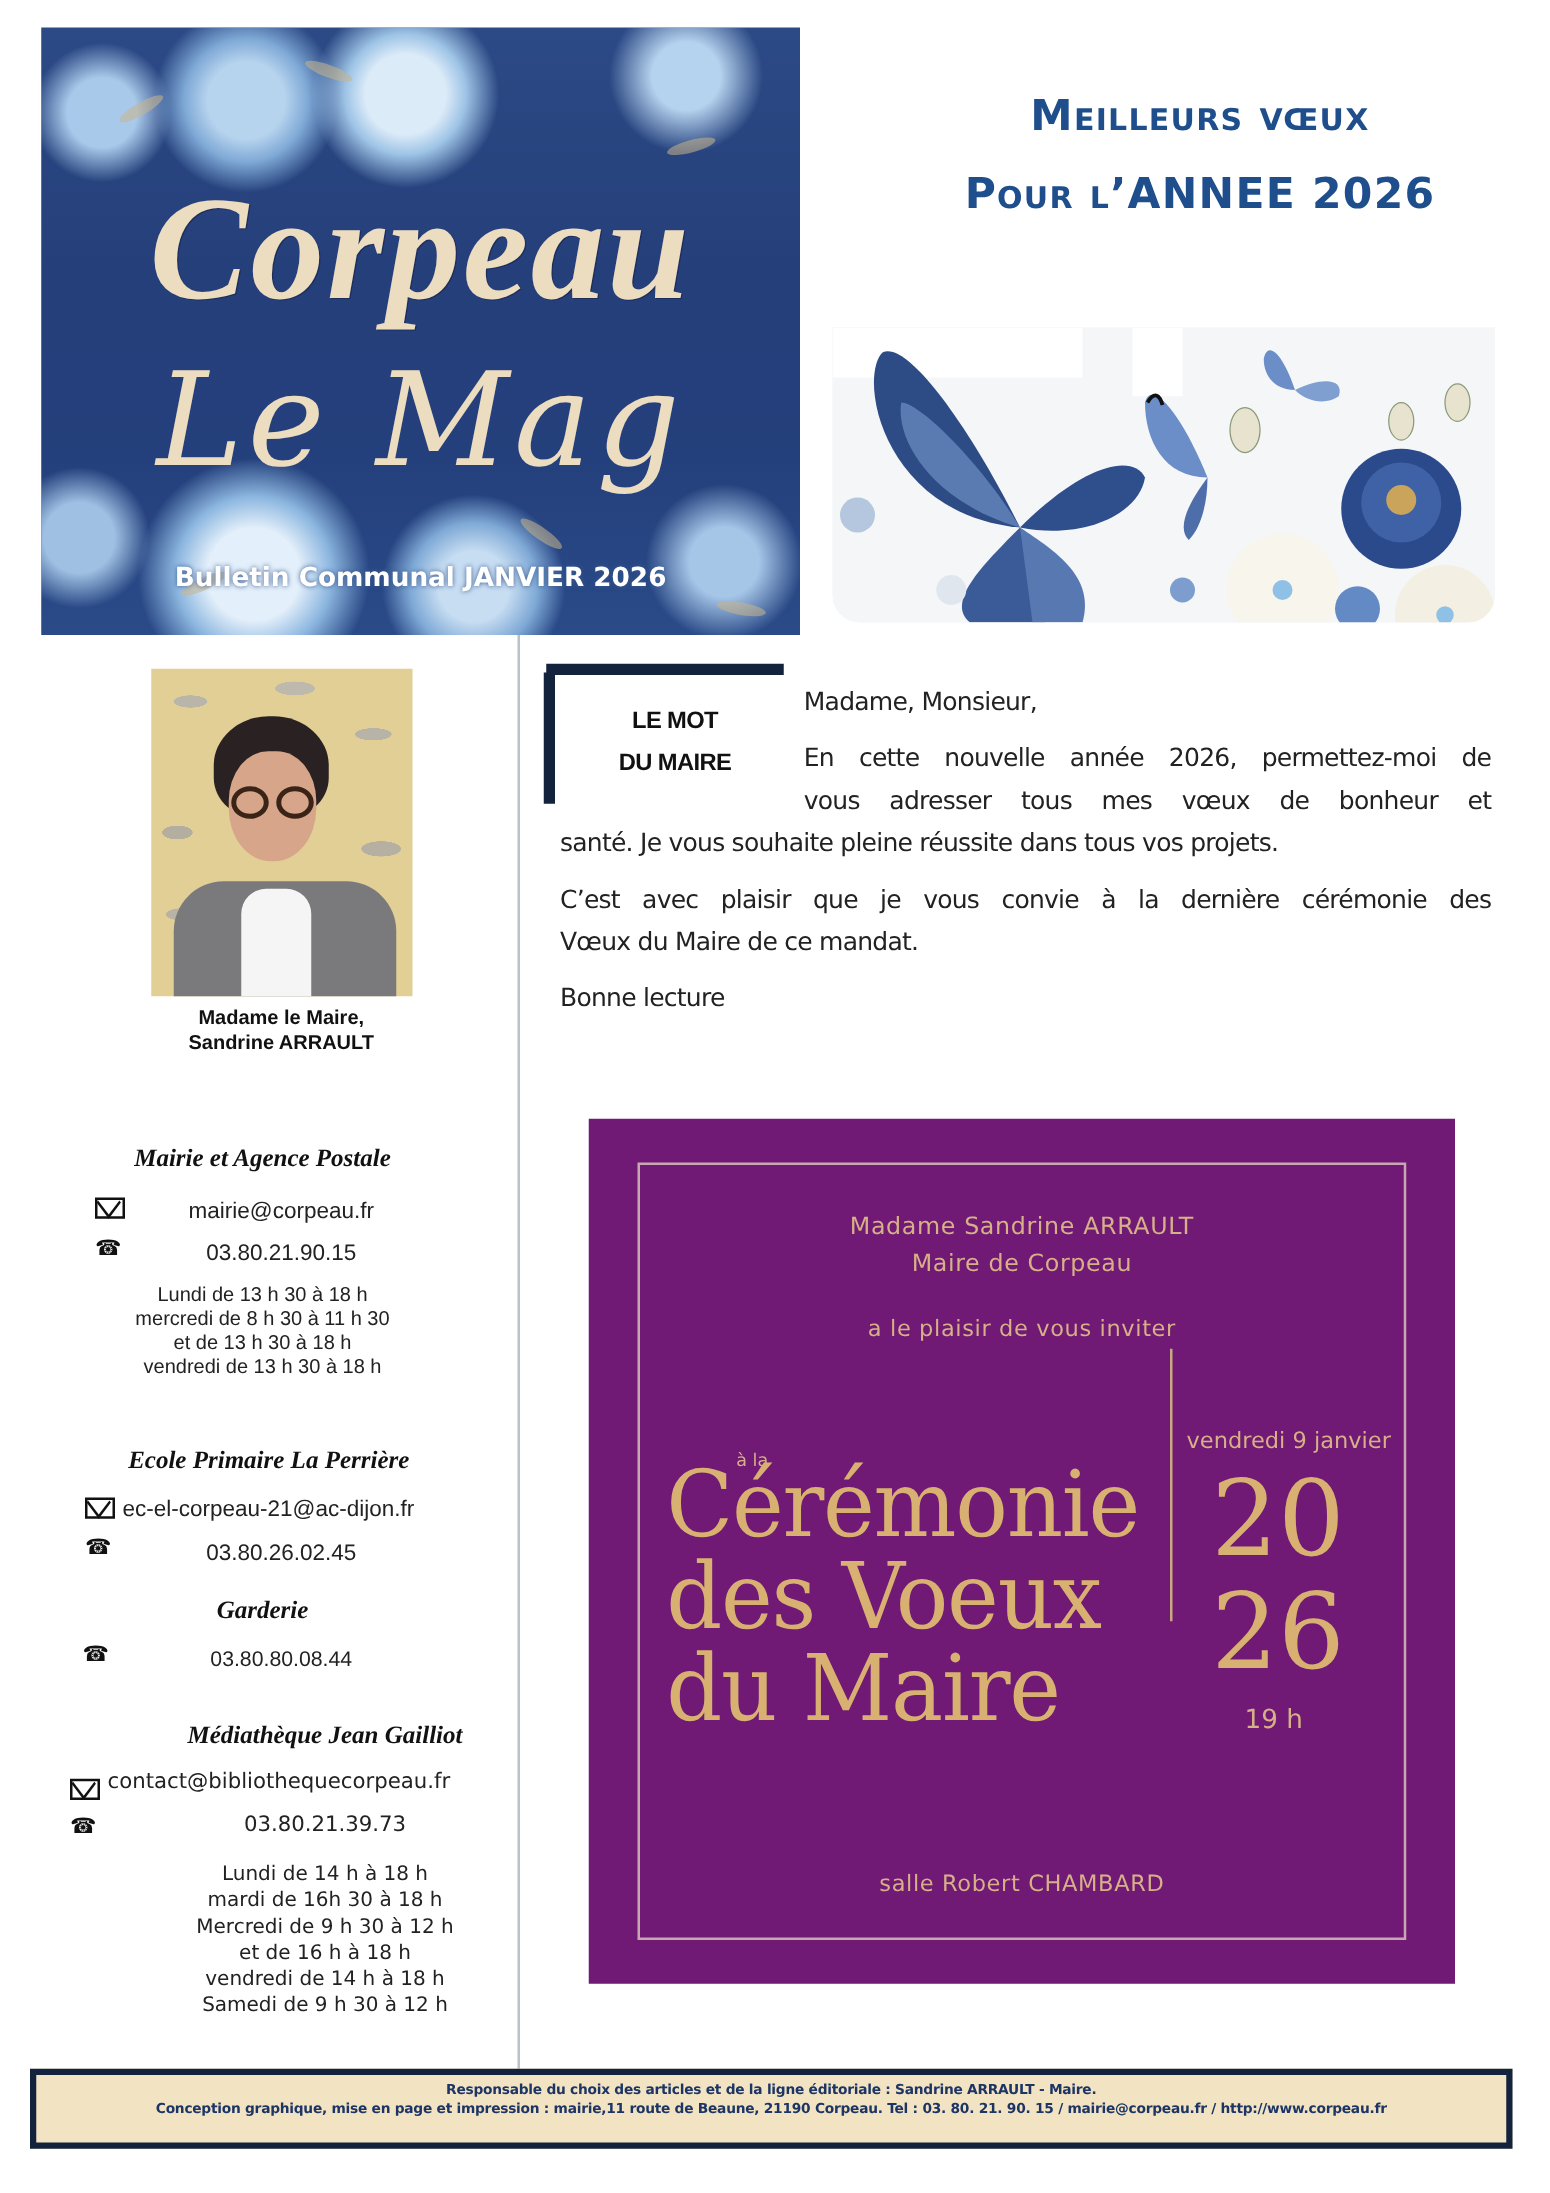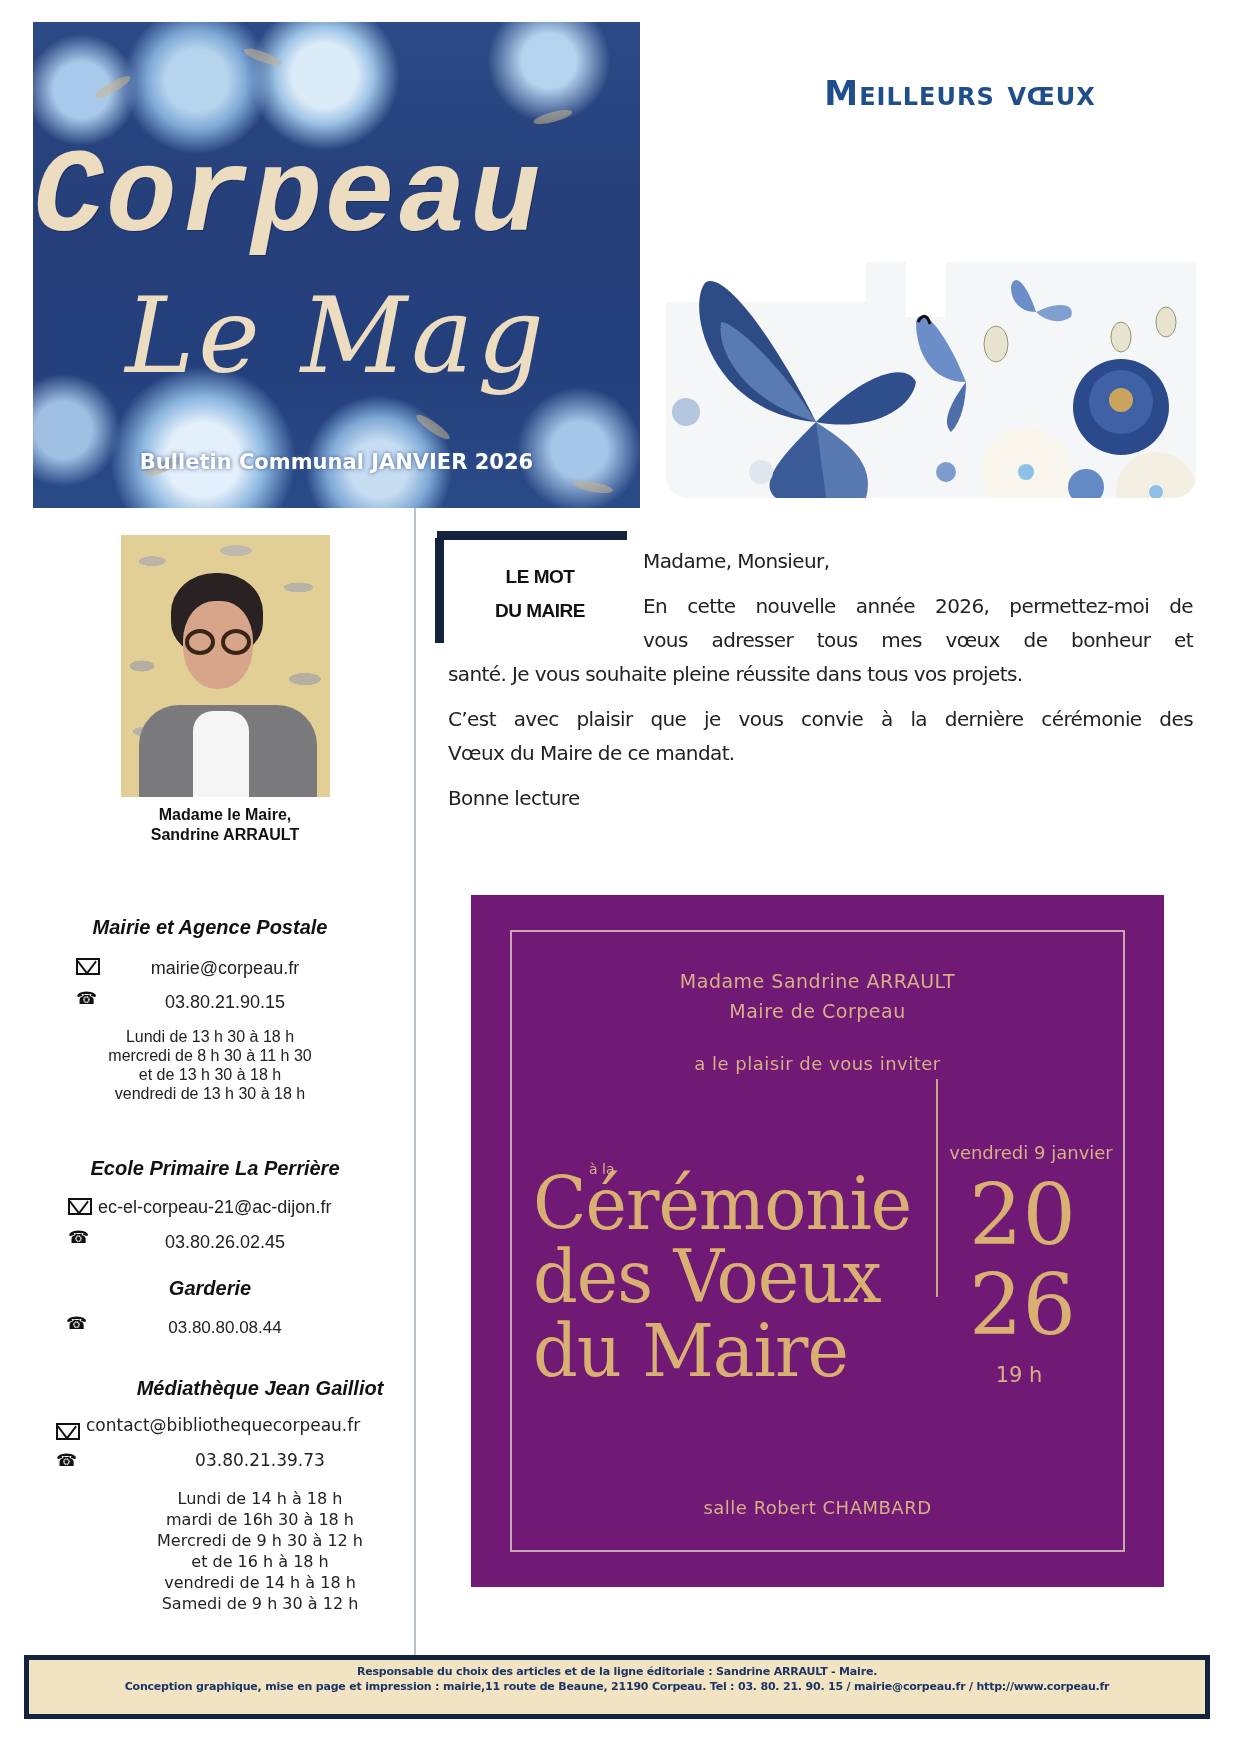--- a/index.html
+++ b/index.html
@@ -19,22 +19,22 @@
         radial-gradient(circle at 90% 88%, #a6c6e8 0 4%, transparent 9%),
         radial-gradient(circle at 5% 84%, #9fc0e3 0 4%, transparent 8%),
         linear-gradient(180deg, #2c4a86 0%, #253f7a 40%, #24407c 70%, #2a4a88 100%);
       overflow: hidden;
     }
     .cover .leaf {
       position: absolute; width: 40px; height: 10px; border-radius: 50%;
       background: #c8b58a; opacity: .55;
     }
     .cover-title {
-      position: absolute; left: 0; right: 0; top: 118px; 
-      font-family: Liberation Mono, monospace; font-style: italic; font-weight: bold;
+      position: absolute; left: 0; right: 0; top: 118px; text-align: center;
+      font-family: Liberation Serif, serif; font-style: italic; font-weight: bold;
       font-size: 118px; color: #ecdcc0; letter-spacing: 2px; line-height: 1;
       text-shadow: 1px 1px 0 #1d2e5c;
     }
     .cover-subtitle {
       position: absolute; left: 0; right: 0; top: 262px; text-align: center;
       font-family: "DejaVu Serif", serif; font-style: italic;
       font-size: 104px; color: #ecdcc0; line-height: 1; letter-spacing: 4px;
     }
     .cover-tag {
       position: absolute; left: 0; right: 0; top: 428px; text-align: center;
@@ -100,21 +100,21 @@
     }
     .caption {
       position: absolute; left: 100px; top: 805px; width: 250px; text-align: center;
       font-family: "Liberation Sans", sans-serif; font-weight: bold; font-size: 16px;
       line-height: 20px; color: #111;
     }
 
     
     .contact-title {
       position: absolute; text-align: center;
-      font-family: Liberation Sans, sans-serif; font-style: italic; font-weight: bold;
+      font-family: Liberation Serif, serif; font-style: italic; font-weight: bold;
       font-size: 20px; color: #111;
     }
     .contact-line {
       position: absolute; font-size: 18px; color: #222; text-align: center;
       font-family: "Liberation Sans", sans-serif;
     }
     .hours {
       position: absolute; text-align: center; font-size: 16px; line-height: 19px; color: #222;
       font-family: "Liberation Sans", sans-serif;
     }
@@ -207,20 +207,21 @@
   <div class="leaf" style="left:380px;top:400px;transform:rotate(35deg)"></div>
   <div class="leaf" style="left:110px;top:440px;transform:rotate(-25deg)"></div>
   <div class="leaf" style="left:540px;top:460px;transform:rotate(10deg)"></div>
   <div class="cover-title">Corpeau</div>
   <div class="cover-subtitle">Le Mag</div>
   <div class="cover-tag">Bulletin Communal JANVIER 2026</div>
 </div>
 
 <div class="wishes">
   <div>Meilleurs vœux</div>
+  <div>Pour l’ANNEE 2026</div>
 </div>
 
 <div class="butterflies">
   <svg width="530" height="236" viewBox="0 0 530 236">
     <rect width="530" height="236" fill="#f4f6f8"></rect>
     <rect x="0" y="0" width="200" height="40" fill="#ffffff"></rect>
     <rect x="240" y="0" width="40" height="55" fill="#ffffff"></rect>
 
     <path d="M150 160 C 110 80, 60 10, 40 20 C 20 40, 40 150, 150 160 Z" fill="#2d4b85"></path>
     <path d="M150 160 C 120 110, 70 60, 55 60 C 50 90, 80 140, 150 160 Z" fill="#6e8fc4" opacity=".7"></path>

